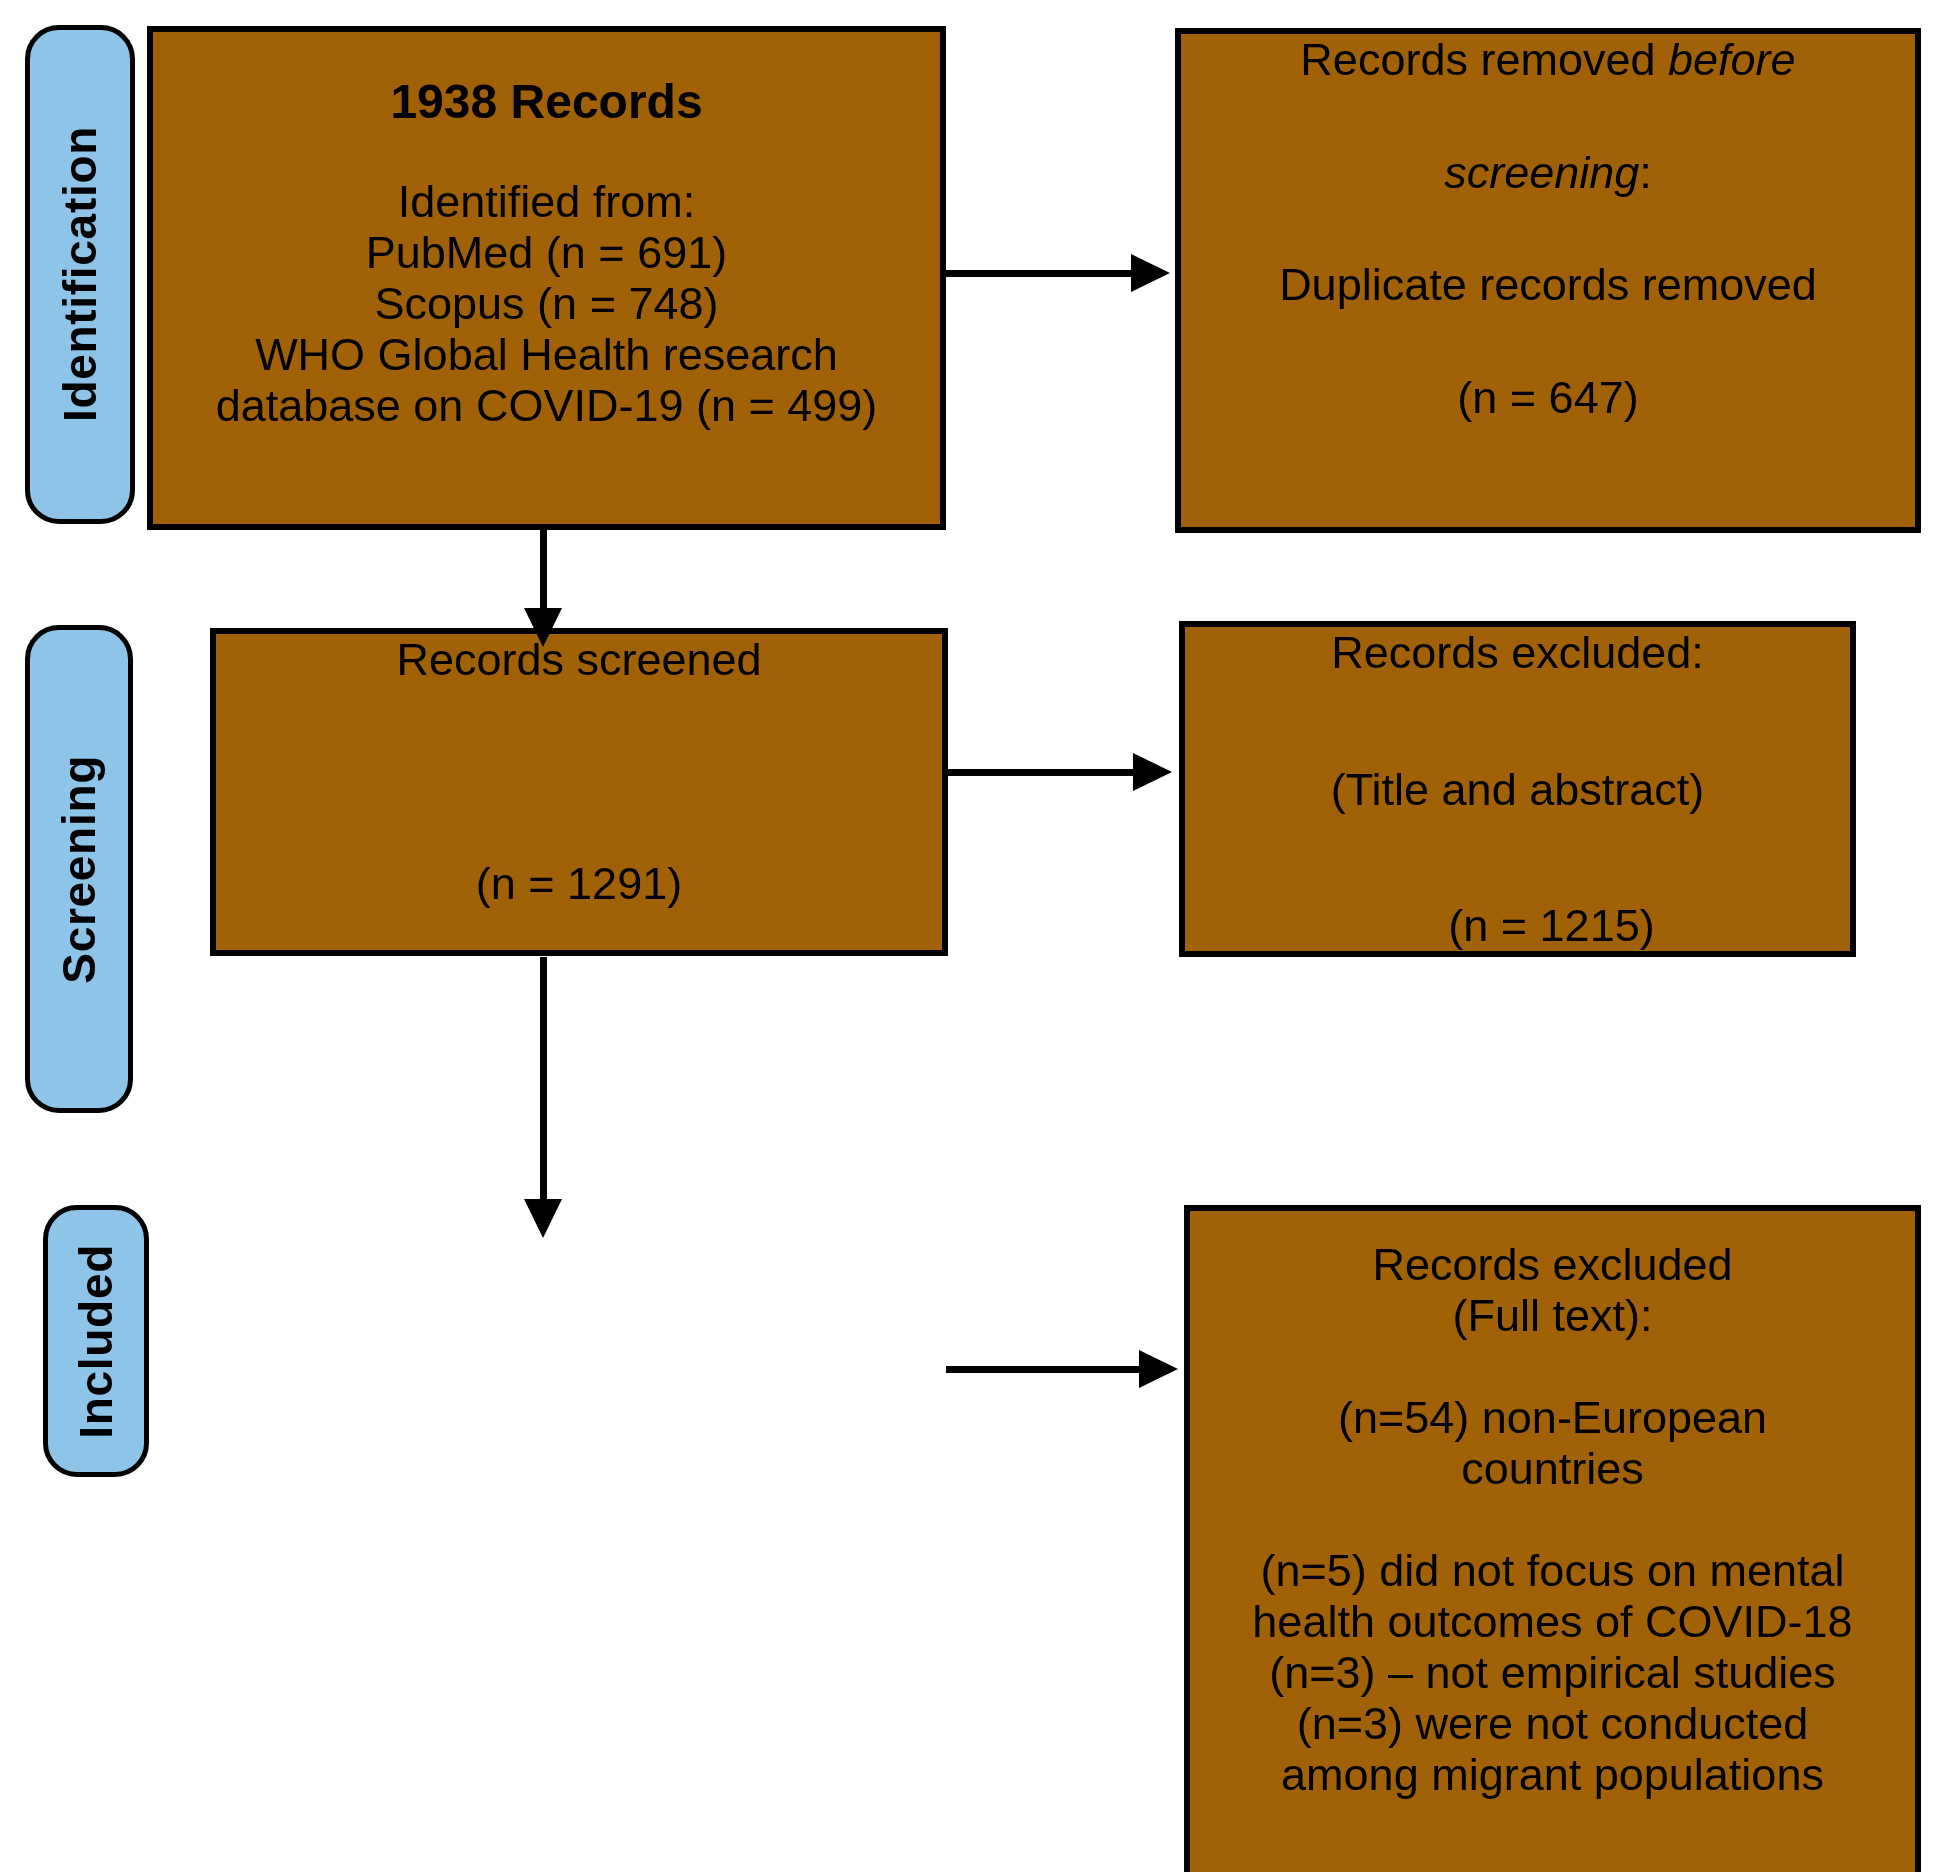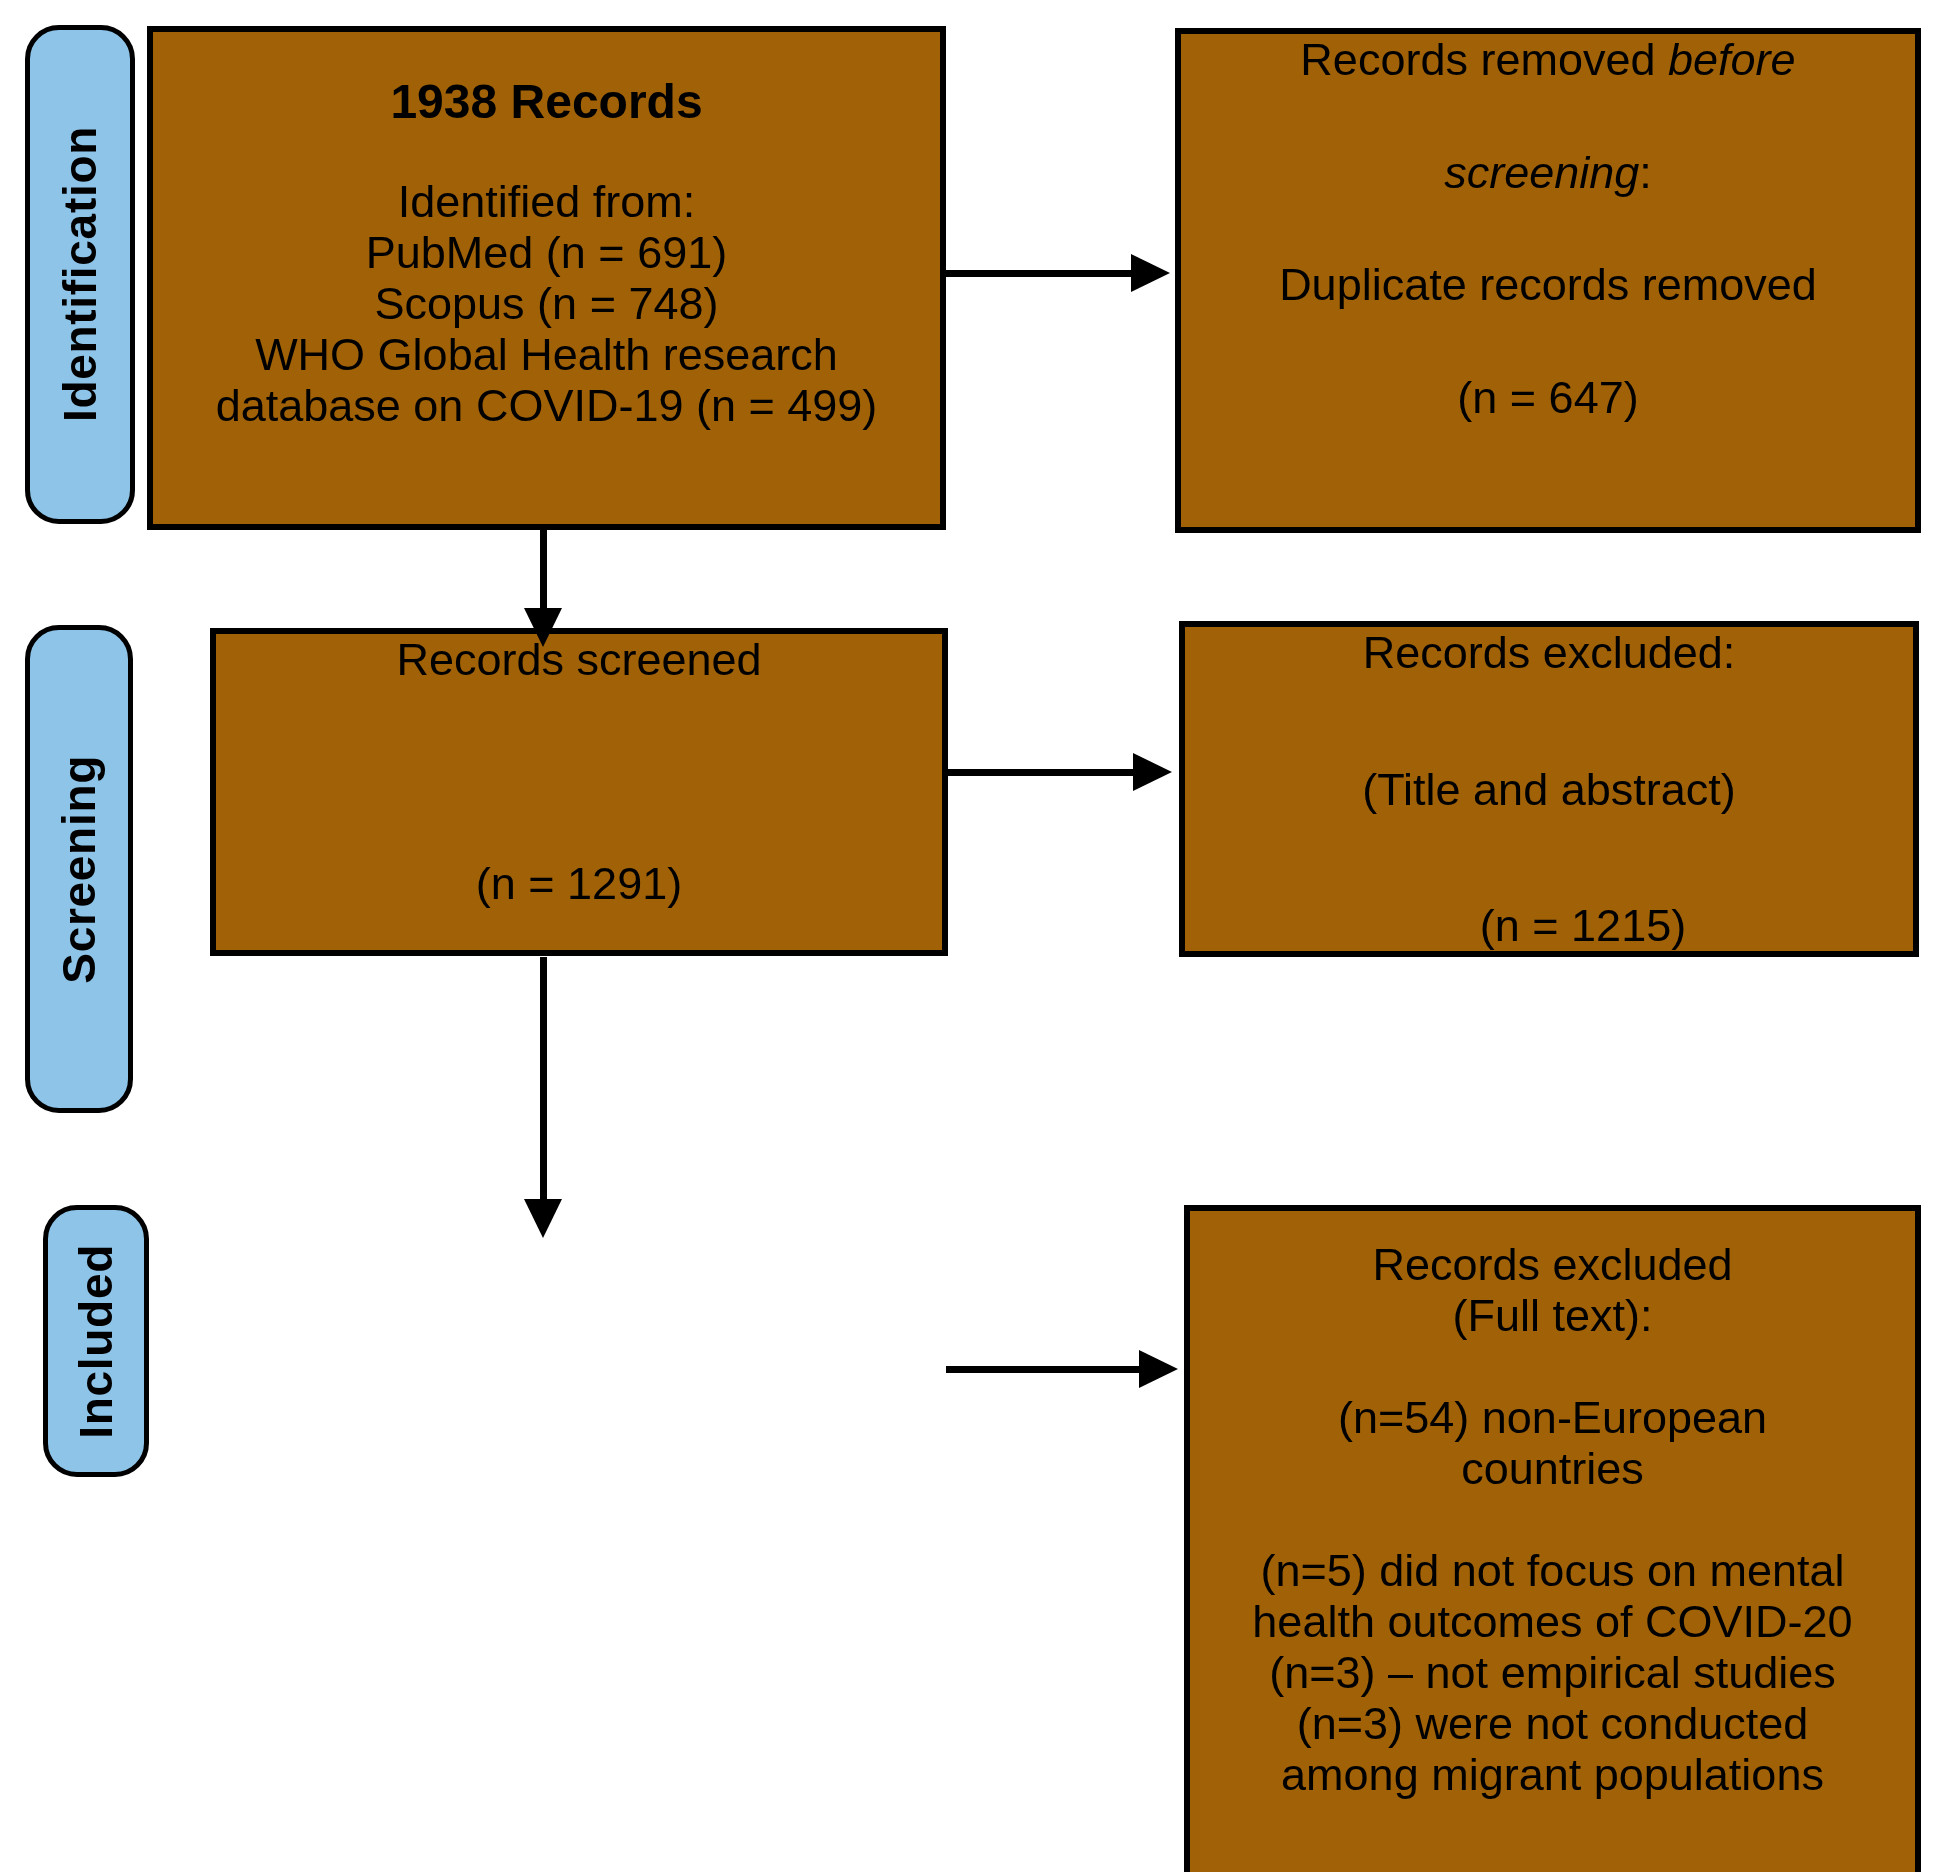--- a/index.html
+++ b/index.html
@@ -107,36 +107,36 @@
     </div>
     <div class="line">Duplicate records removed</div>
     <div class="line">(n = 647)</div>
   </div>
 
   <div class="box justify-center" style="left:210px; top:628px; width:738px; height:328px; padding:0 15px 41px 15px;">
     <div class="line">Records screened</div>
     <div class="line">(n = 1291)</div>
   </div>
 
-  <div class="box justify-center" style="left:1179px; top:621px; width:740px; height:336px; padding:0 20px;">
+  <div class="box justify-center" style="left:1179px; top:621px; width:677px; height:336px; padding:0 20px;">
     <div class="line">Records excluded:</div>
     <div class="line">(Title and abstract)</div>
     <div class="line nudge-right">(n = 1215)</div>
   </div>
 
 
   <div class="box" style="left:1184px; top:1205px; width:737px; height:850px; padding:28px 15px 0 15px;">
     <div class="line">Records excluded</div>
     <div class="line">(Full text):</div>
     <div class="line"></div>
     <div class="line">(n=54) non-European</div>
     <div class="line">countries</div>
     <div class="line"></div>
     <div class="line">(n=5) did not focus on mental</div>
-    <div class="line">health outcomes of COVID-20</div>
+    <div class="line">health outcomes of COVID-18</div>
     <div class="line">(n=3) – not empirical studies</div>
     <div class="line">(n=3) were not conducted</div>
     <div class="line">among migrant populations</div>
   </div>
 
   <div class="hline" style="left:946px; top:270px; width:188px;"></div>
   <div class="head-right" style="left:1131px; top:254px;"></div>
 
   <div class="hline" style="left:948px; top:769px; width:187px;"></div>
   <div class="head-right" style="left:1133px; top:753px;"></div>

